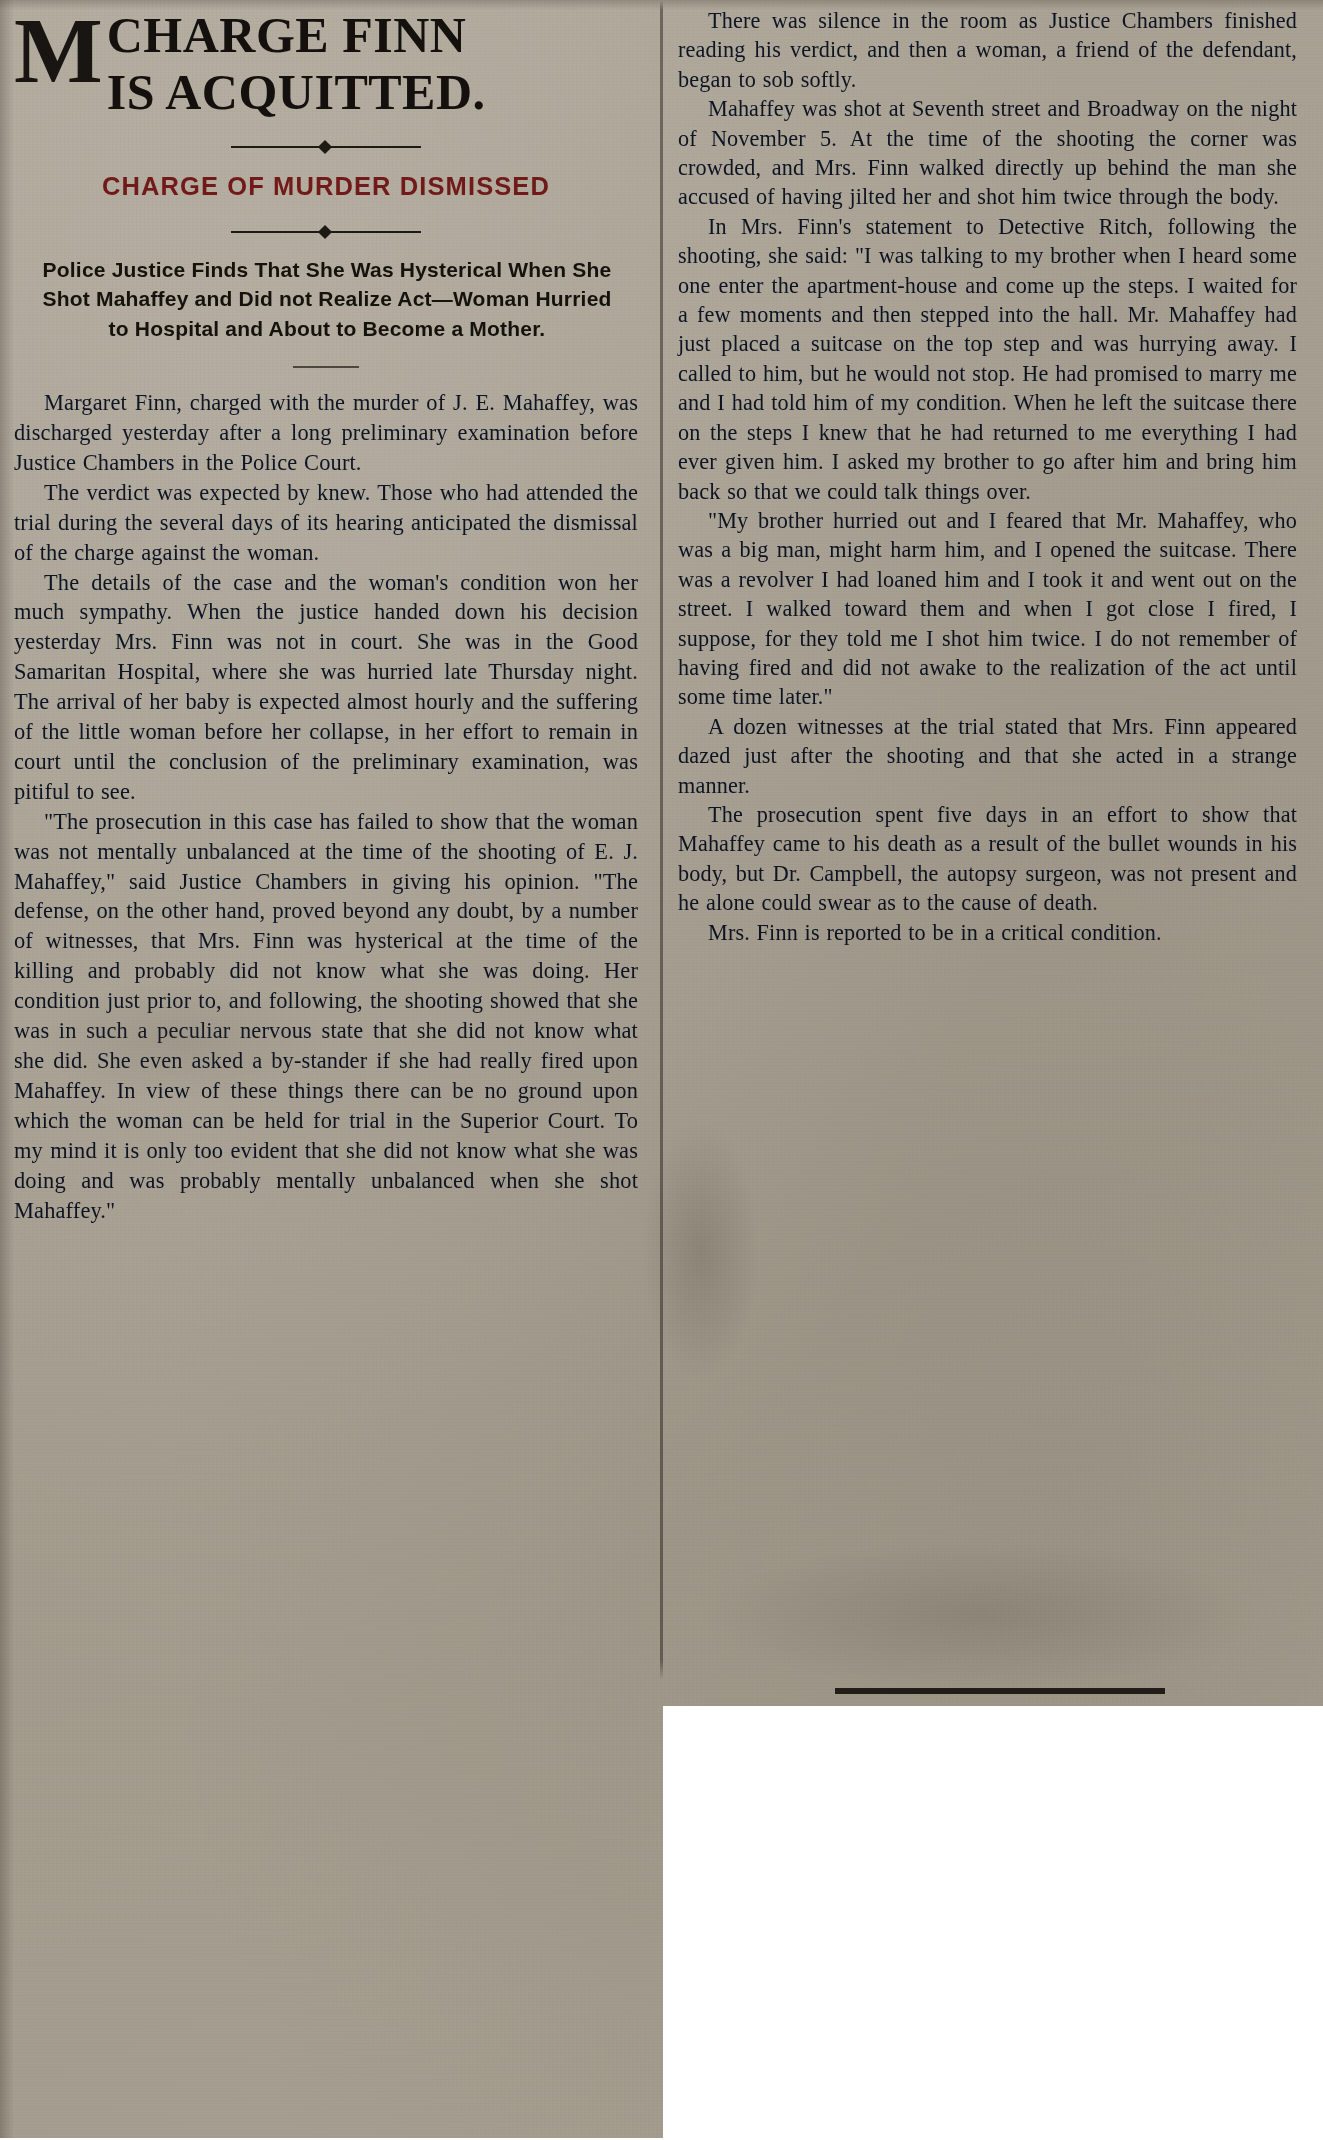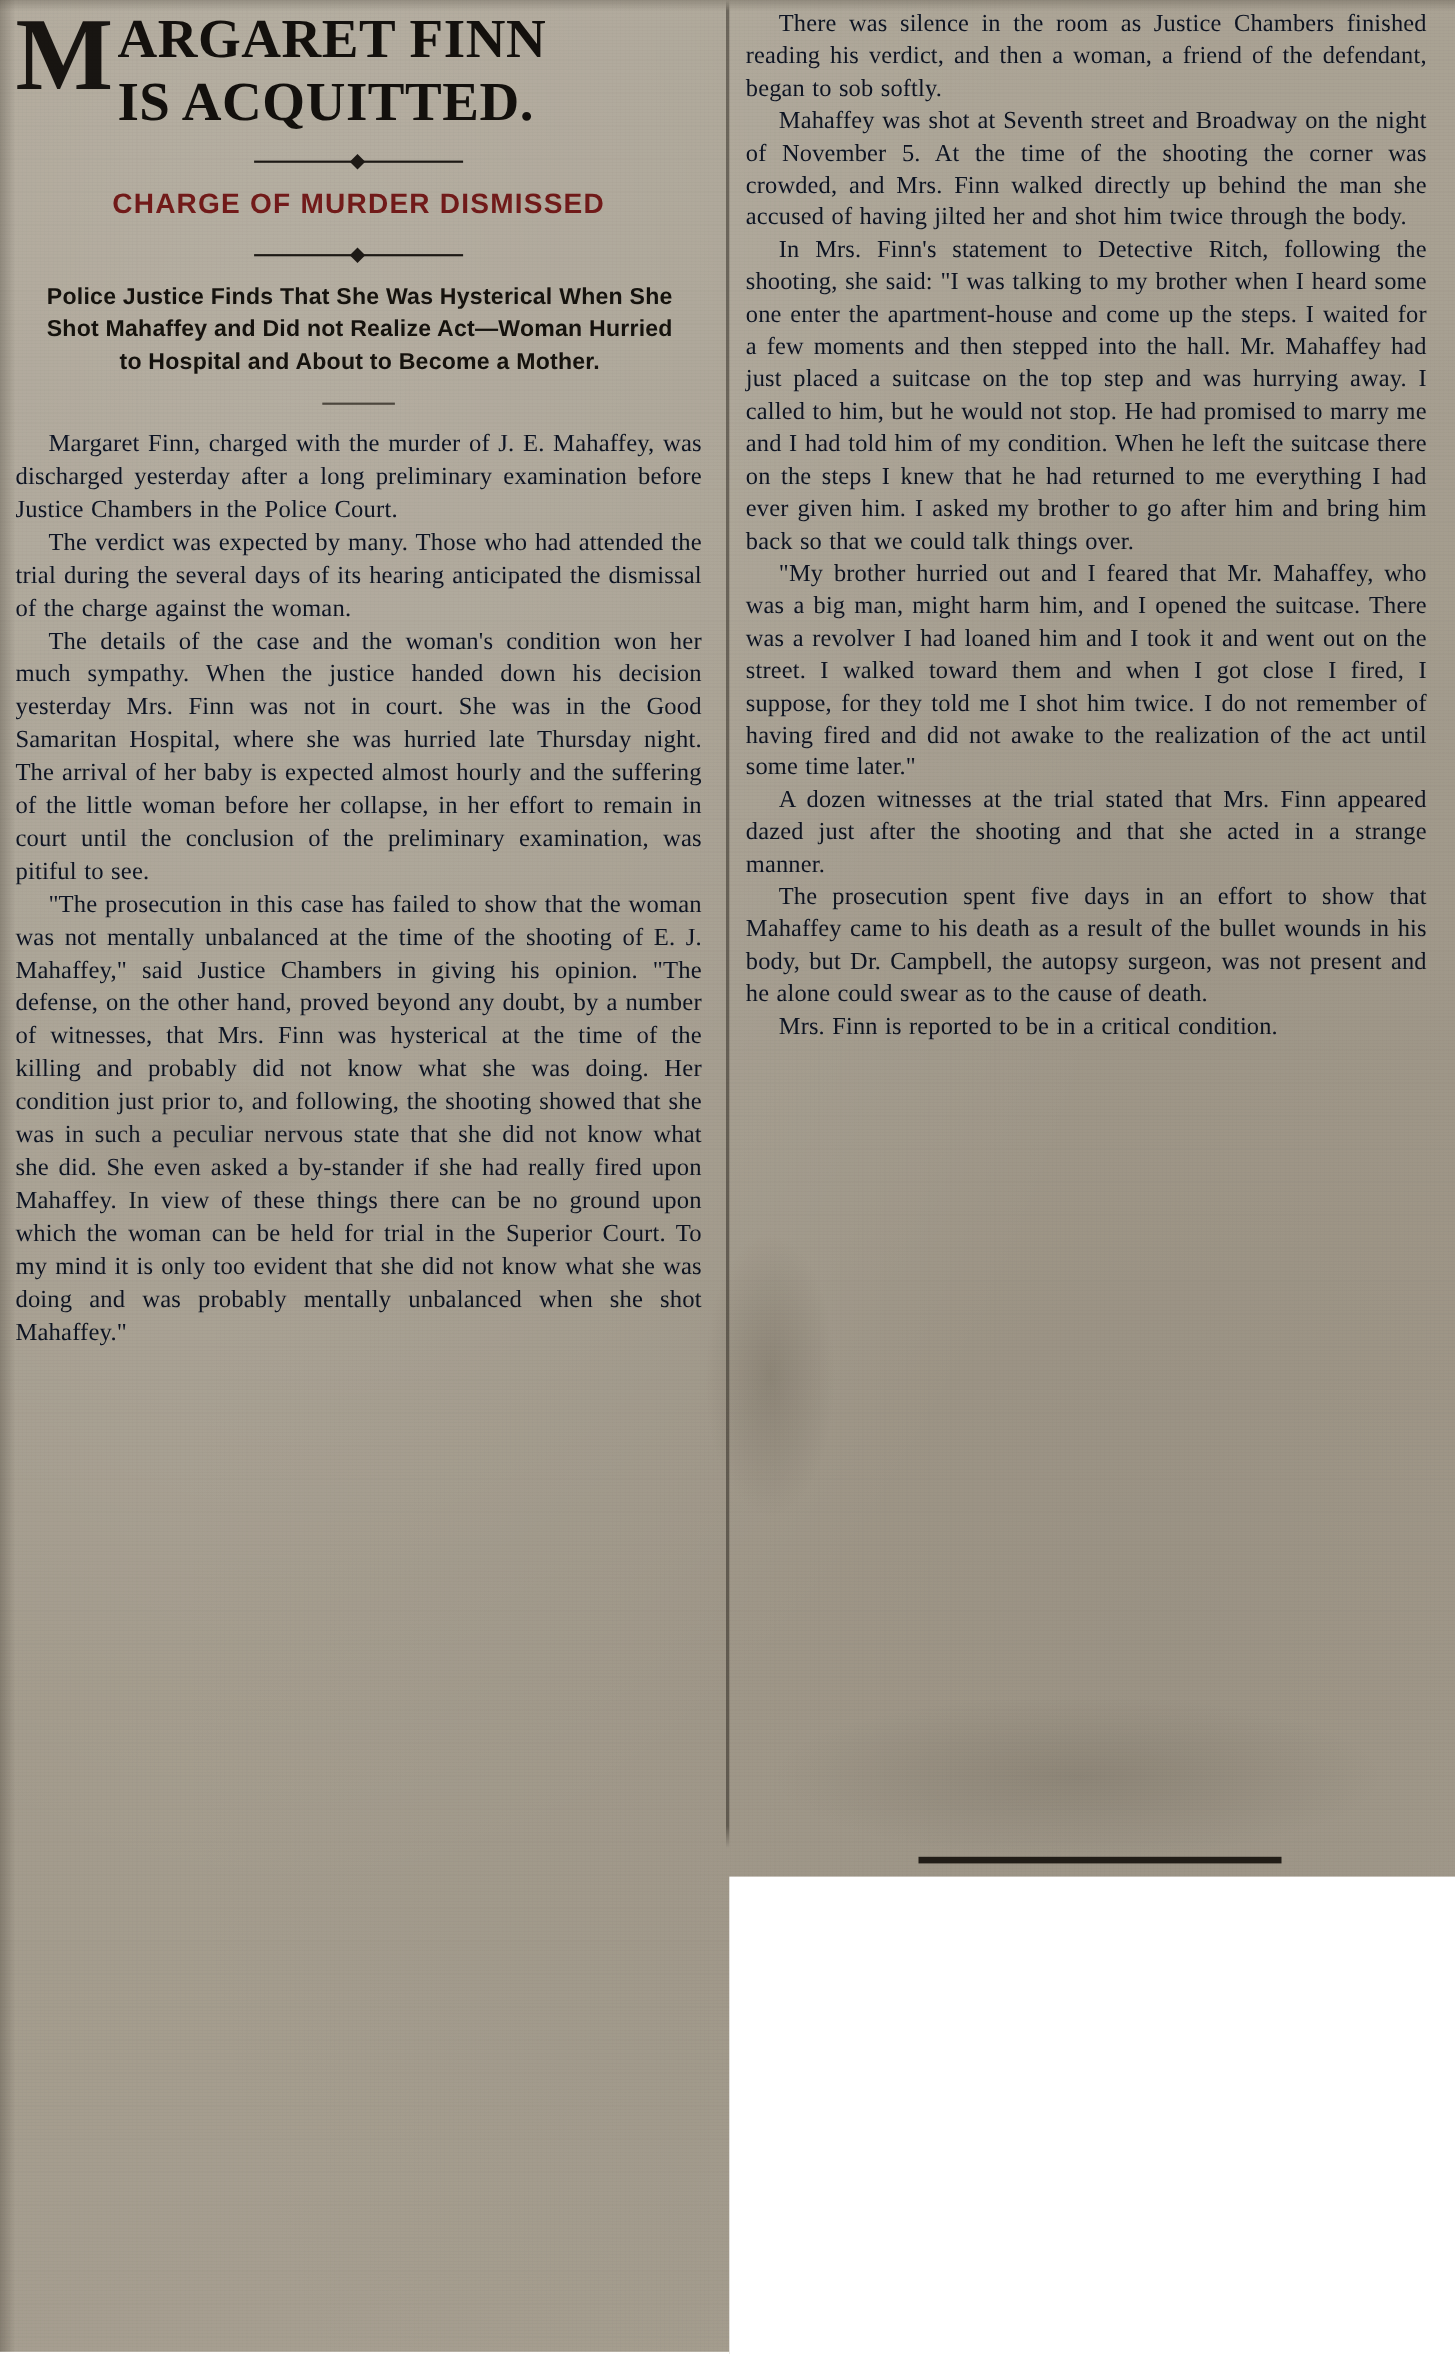--- a/index.html
+++ b/index.html
@@ -216,21 +216,21 @@
 
 <div class="page">
 
   <div class="columns">
 
     <div class="col col-left">
 
       <div class="hl-wrap">
         <span class="dropcap">M</span>
         <div class="headline">
-          <span class="line1">ARGARET FINN</span>
+          <span class="line1">CHARGE FINN</span>
           <span class="line2">IS ACQUITTED.</span>
         </div>
       </div>
 
       <div class="divider">
         <div class="bar"></div>
         <div class="dot"></div>
       </div>
 
       <div class="subhead">
@@ -241,21 +241,21 @@
         <div class="bar"></div>
         <div class="dot"></div>
       </div>
 
       <div class="deck">Police Justice Finds That She Was Hysterical When She Shot Mahaffey and Did not Realize Act—Woman Hurried to Hospital and About to Become a Mother.</div>
 
       <div class="short-rule"></div>
 
       <div class="body-text">
         <p>Margaret Finn, charged with the murder of J. E. Mahaffey, was discharged yesterday after a long preliminary examination before Justice Chambers in the Police Court.</p>
-        <p>The verdict was expected by many. Those who had attended the trial during the several days of its hearing anticipated the dismissal of the charge against the woman.</p>
+        <p>The verdict was expected by knew. Those who had attended the trial during the several days of its hearing anticipated the dismissal of the charge against the woman.</p>
         <p>The details of the case and the woman's condition won her much sympathy. When the justice handed down his decision yesterday Mrs. Finn was not in court. She was in the Good Samaritan Hospital, where she was hurried late Thursday night. The arrival of her baby is expected almost hourly and the suffering of the little woman before her collapse, in her effort to remain in court until the conclusion of the preliminary examination, was pitiful to see.</p>
         <p>"The prosecution in this case has failed to show that the woman was not mentally unbalanced at the time of the shooting of E. J. Mahaffey," said Justice Chambers in giving his opinion. "The defense, on the other hand, proved beyond any doubt, by a number of witnesses, that Mrs. Finn was hysterical at the time of the killing and probably did not know what she was doing. Her condition just prior to, and following, the shooting showed that she was in such a peculiar nervous state that she did not know what she did. She even asked a by-stander if she had really fired upon Mahaffey. In view of these things there can be no ground upon which the woman can be held for trial in the Superior Court. To my mind it is only too evident that she did not know what she was doing and was probably mentally unbalanced when she shot Mahaffey."</p>
       </div>
 
     </div>
 
     <div class="col col-right">
       <div class="body-text">
         <p>There was silence in the room as Justice Chambers finished reading his verdict, and then a woman, a friend of the defendant, began to sob softly.</p>
         <p>Mahaffey was shot at Seventh street and Broadway on the night of November 5. At the time of the shooting the corner was crowded, and Mrs. Finn walked directly up behind the man she accused of having jilted her and shot him twice through the body.</p>

